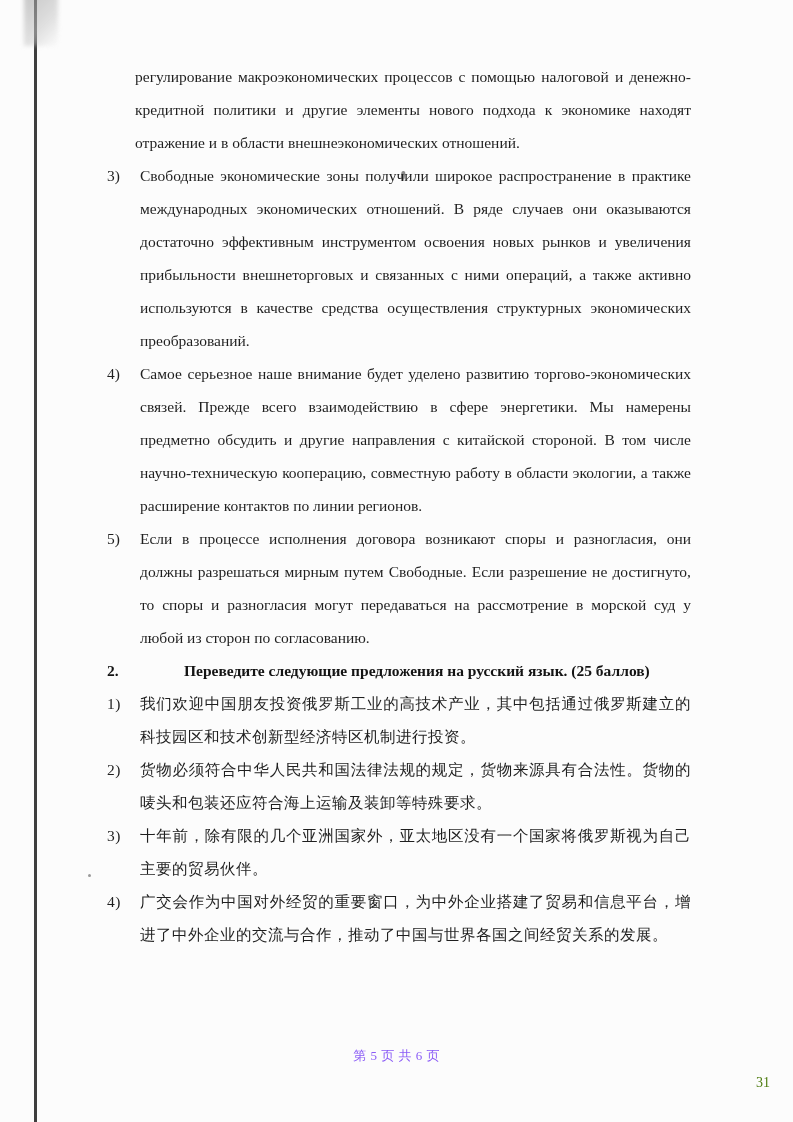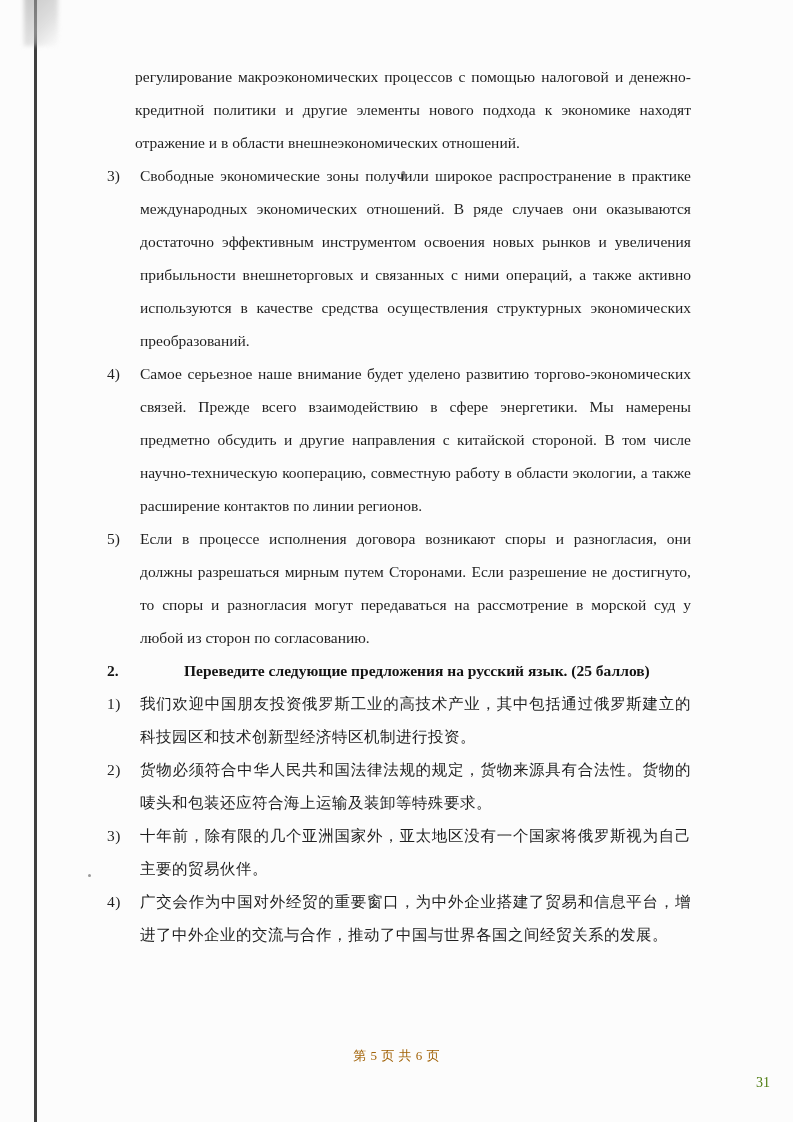--- a/index.html
+++ b/index.html
@@ -53,21 +53,21 @@
 
   .heading { display:flex; font-weight:bold; color:#141414; }
   .heading .num { flex:0 0 33px; }
   .heading .htext { flex:1 1 auto;margin-left:44px; }
 
   .cjk { letter-spacing:0.5px; }
 
   .footer {
     position:absolute; left:0; top:1046px; width:793px;
     text-align:center;
-    font-size:13px; color:#a16207;
+    font-size:13px; color:#8b5cf6;
     line-height:20px;
   }
   .corner-num {
     position:absolute; left:756px; top:1075px;
     font-size:14px; color:#4d7c0f;
   }
 </style>
 </head>
 <body>
 
@@ -87,21 +87,21 @@
       <p class="itext">Свободные экономические зоны получили широкое распространение в практике международных экономических отношений. В ряде случаев они оказываются достаточно эффективным инструментом освоения новых рынков и увеличения прибыльности внешнеторговых и связанных с ними операций, а также активно используются в качестве средства осуществления структурных экономических преобразований.</p>
     </div>
 
     <div class="item">
       <span class="num">4)</span>
       <p class="itext">Самое серьезное наше внимание будет уделено развитию торгово-экономических связей. Прежде всего взаимодействию в сфере энергетики. Мы намерены предметно обсудить и другие направления с китайской стороной. В том числе научно-техническую кооперацию, совместную работу в области экологии, а также расширение контактов по линии регионов.</p>
     </div>
 
     <div class="item">
       <span class="num">5)</span>
-      <p class="itext">Если в процессе исполнения договора возникают споры и разногласия, они должны разрешаться мирным путем Сторонами. Если разрешение не достигнуто, то споры и разногласия могут передаваться на рассмотрение в морской суд у любой из сторон по согласованию.</p>
+      <p class="itext">Если в процессе исполнения договора возникают споры и разногласия, они должны разрешаться мирным путем Свободные. Если разрешение не достигнуто, то споры и разногласия могут передаваться на рассмотрение в морской суд у любой из сторон по согласованию.</p>
     </div>
 
     <div class="heading">
       <span class="num">2.</span>
       <span class="htext">Переведите следующие предложения на русский язык. (25 баллов)</span>
     </div>
 
     <div class="item cjk">
       <span class="num">1)</span>
       <p class="itext">我们欢迎中国朋友投资俄罗斯工业的高技术产业，其中包括通过俄罗斯建立的科技园区和技术创新型经济特区机制进行投资。</p>

